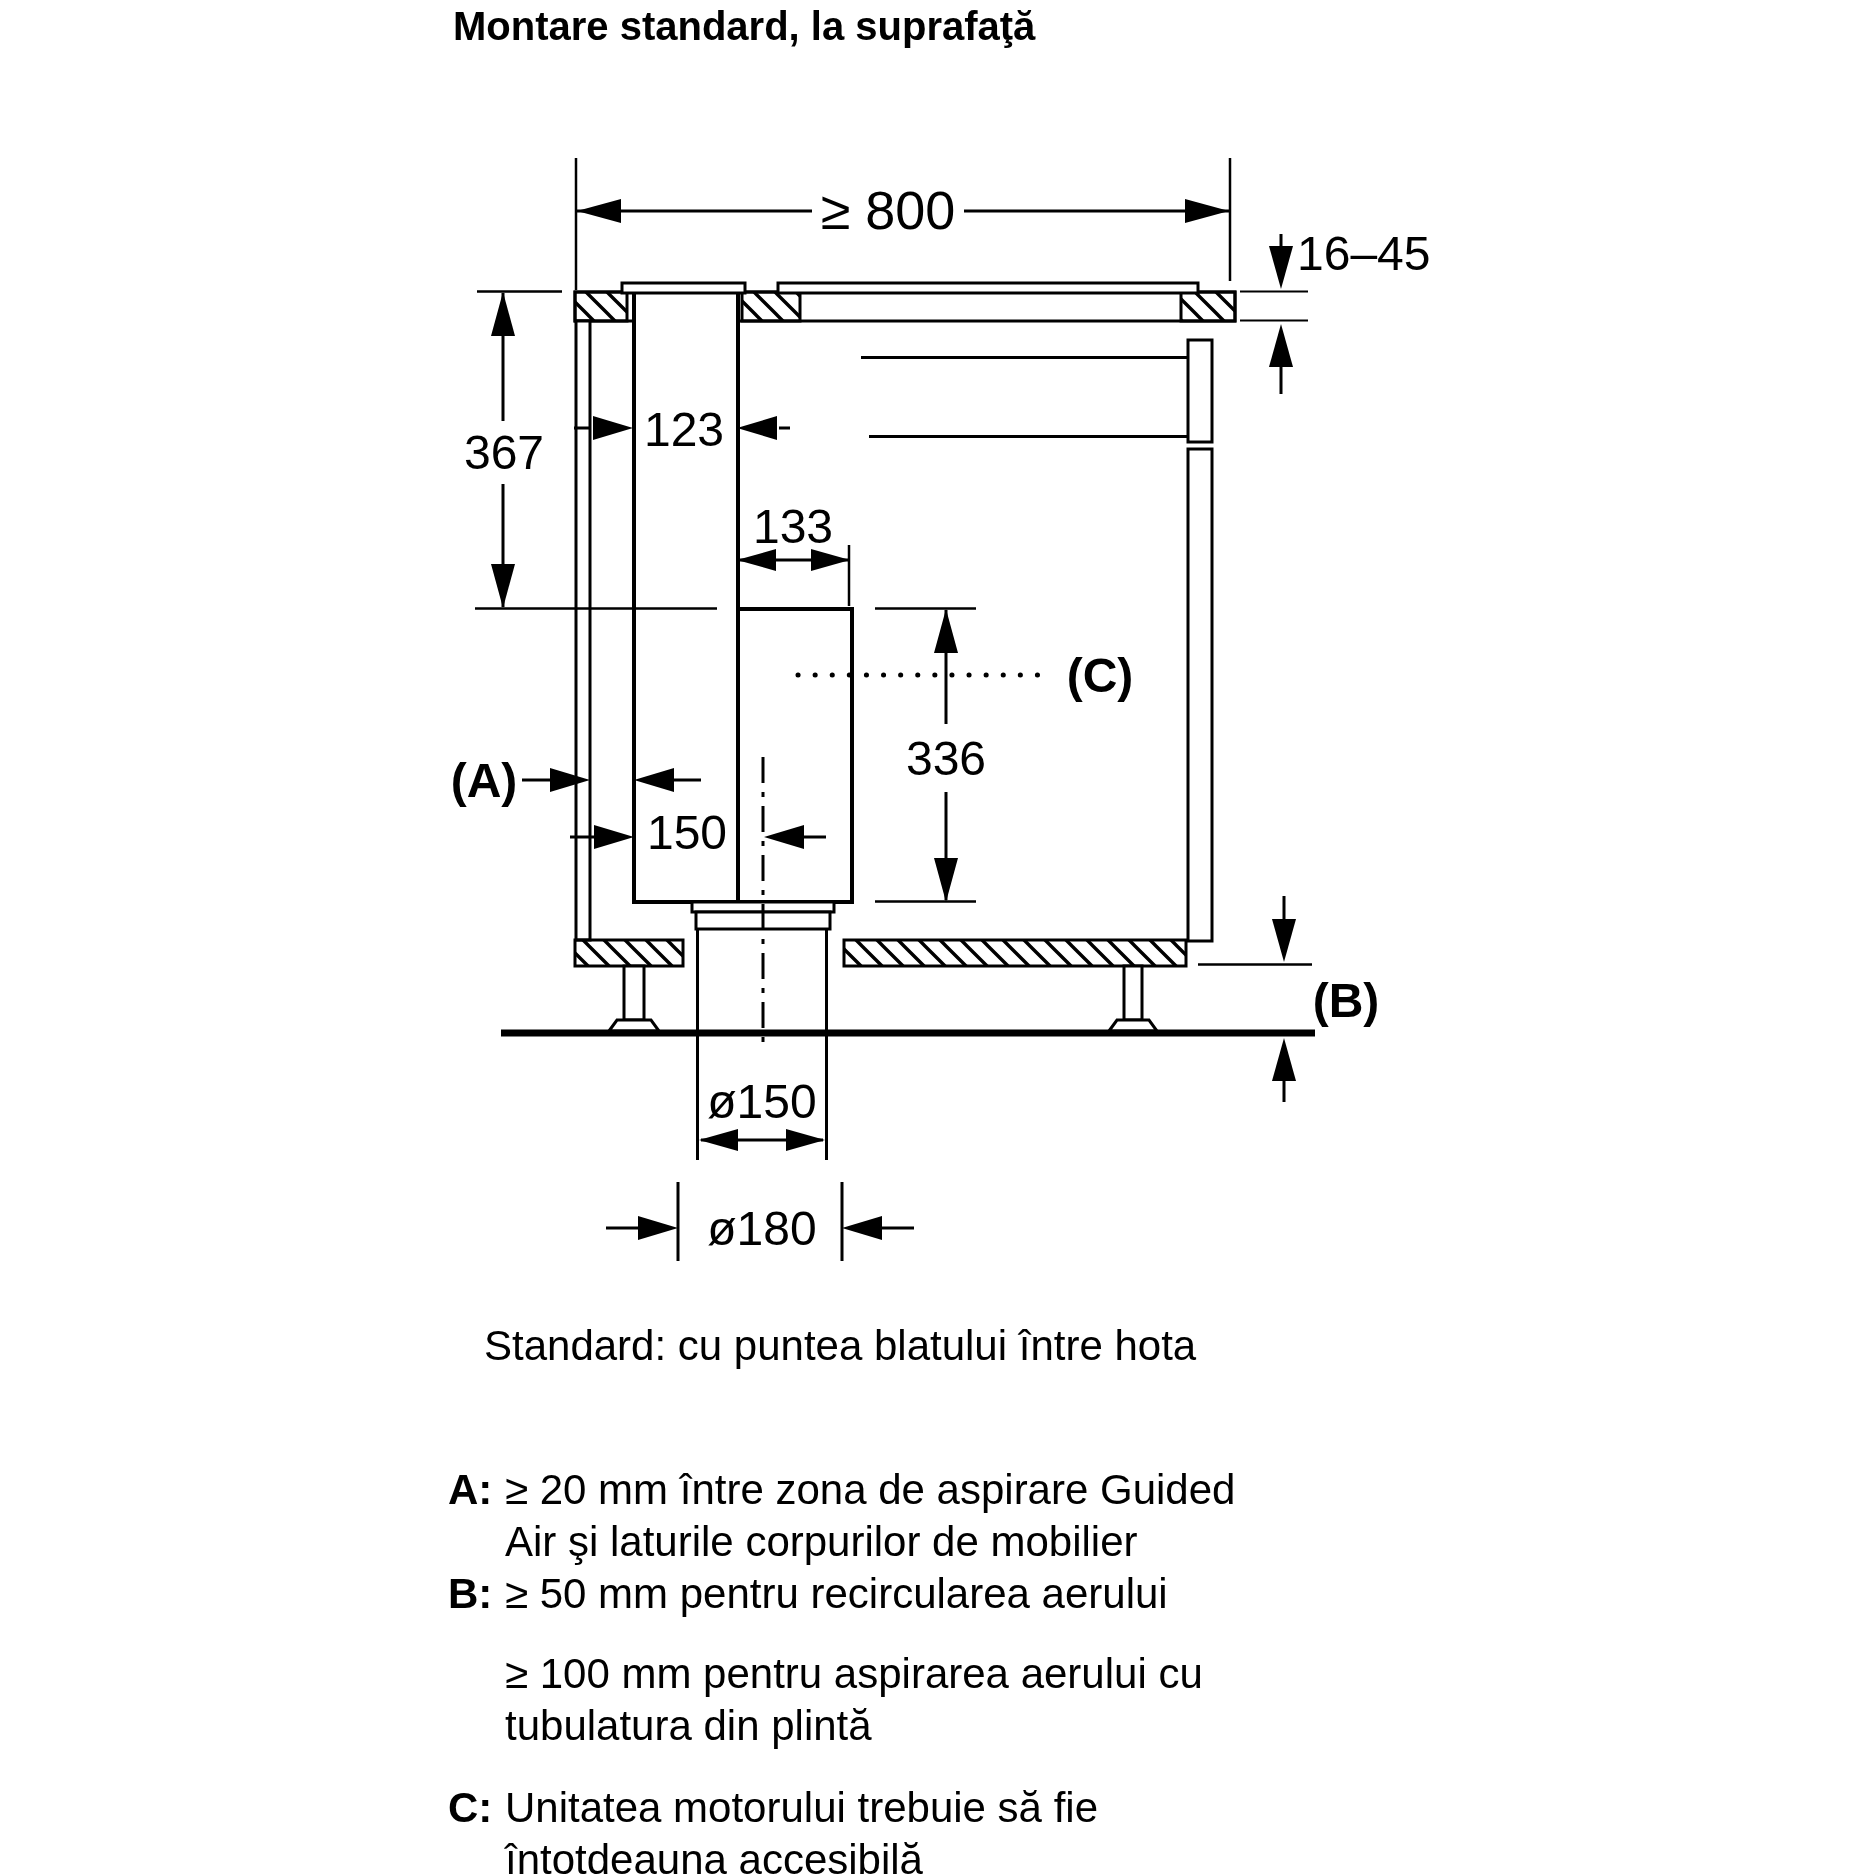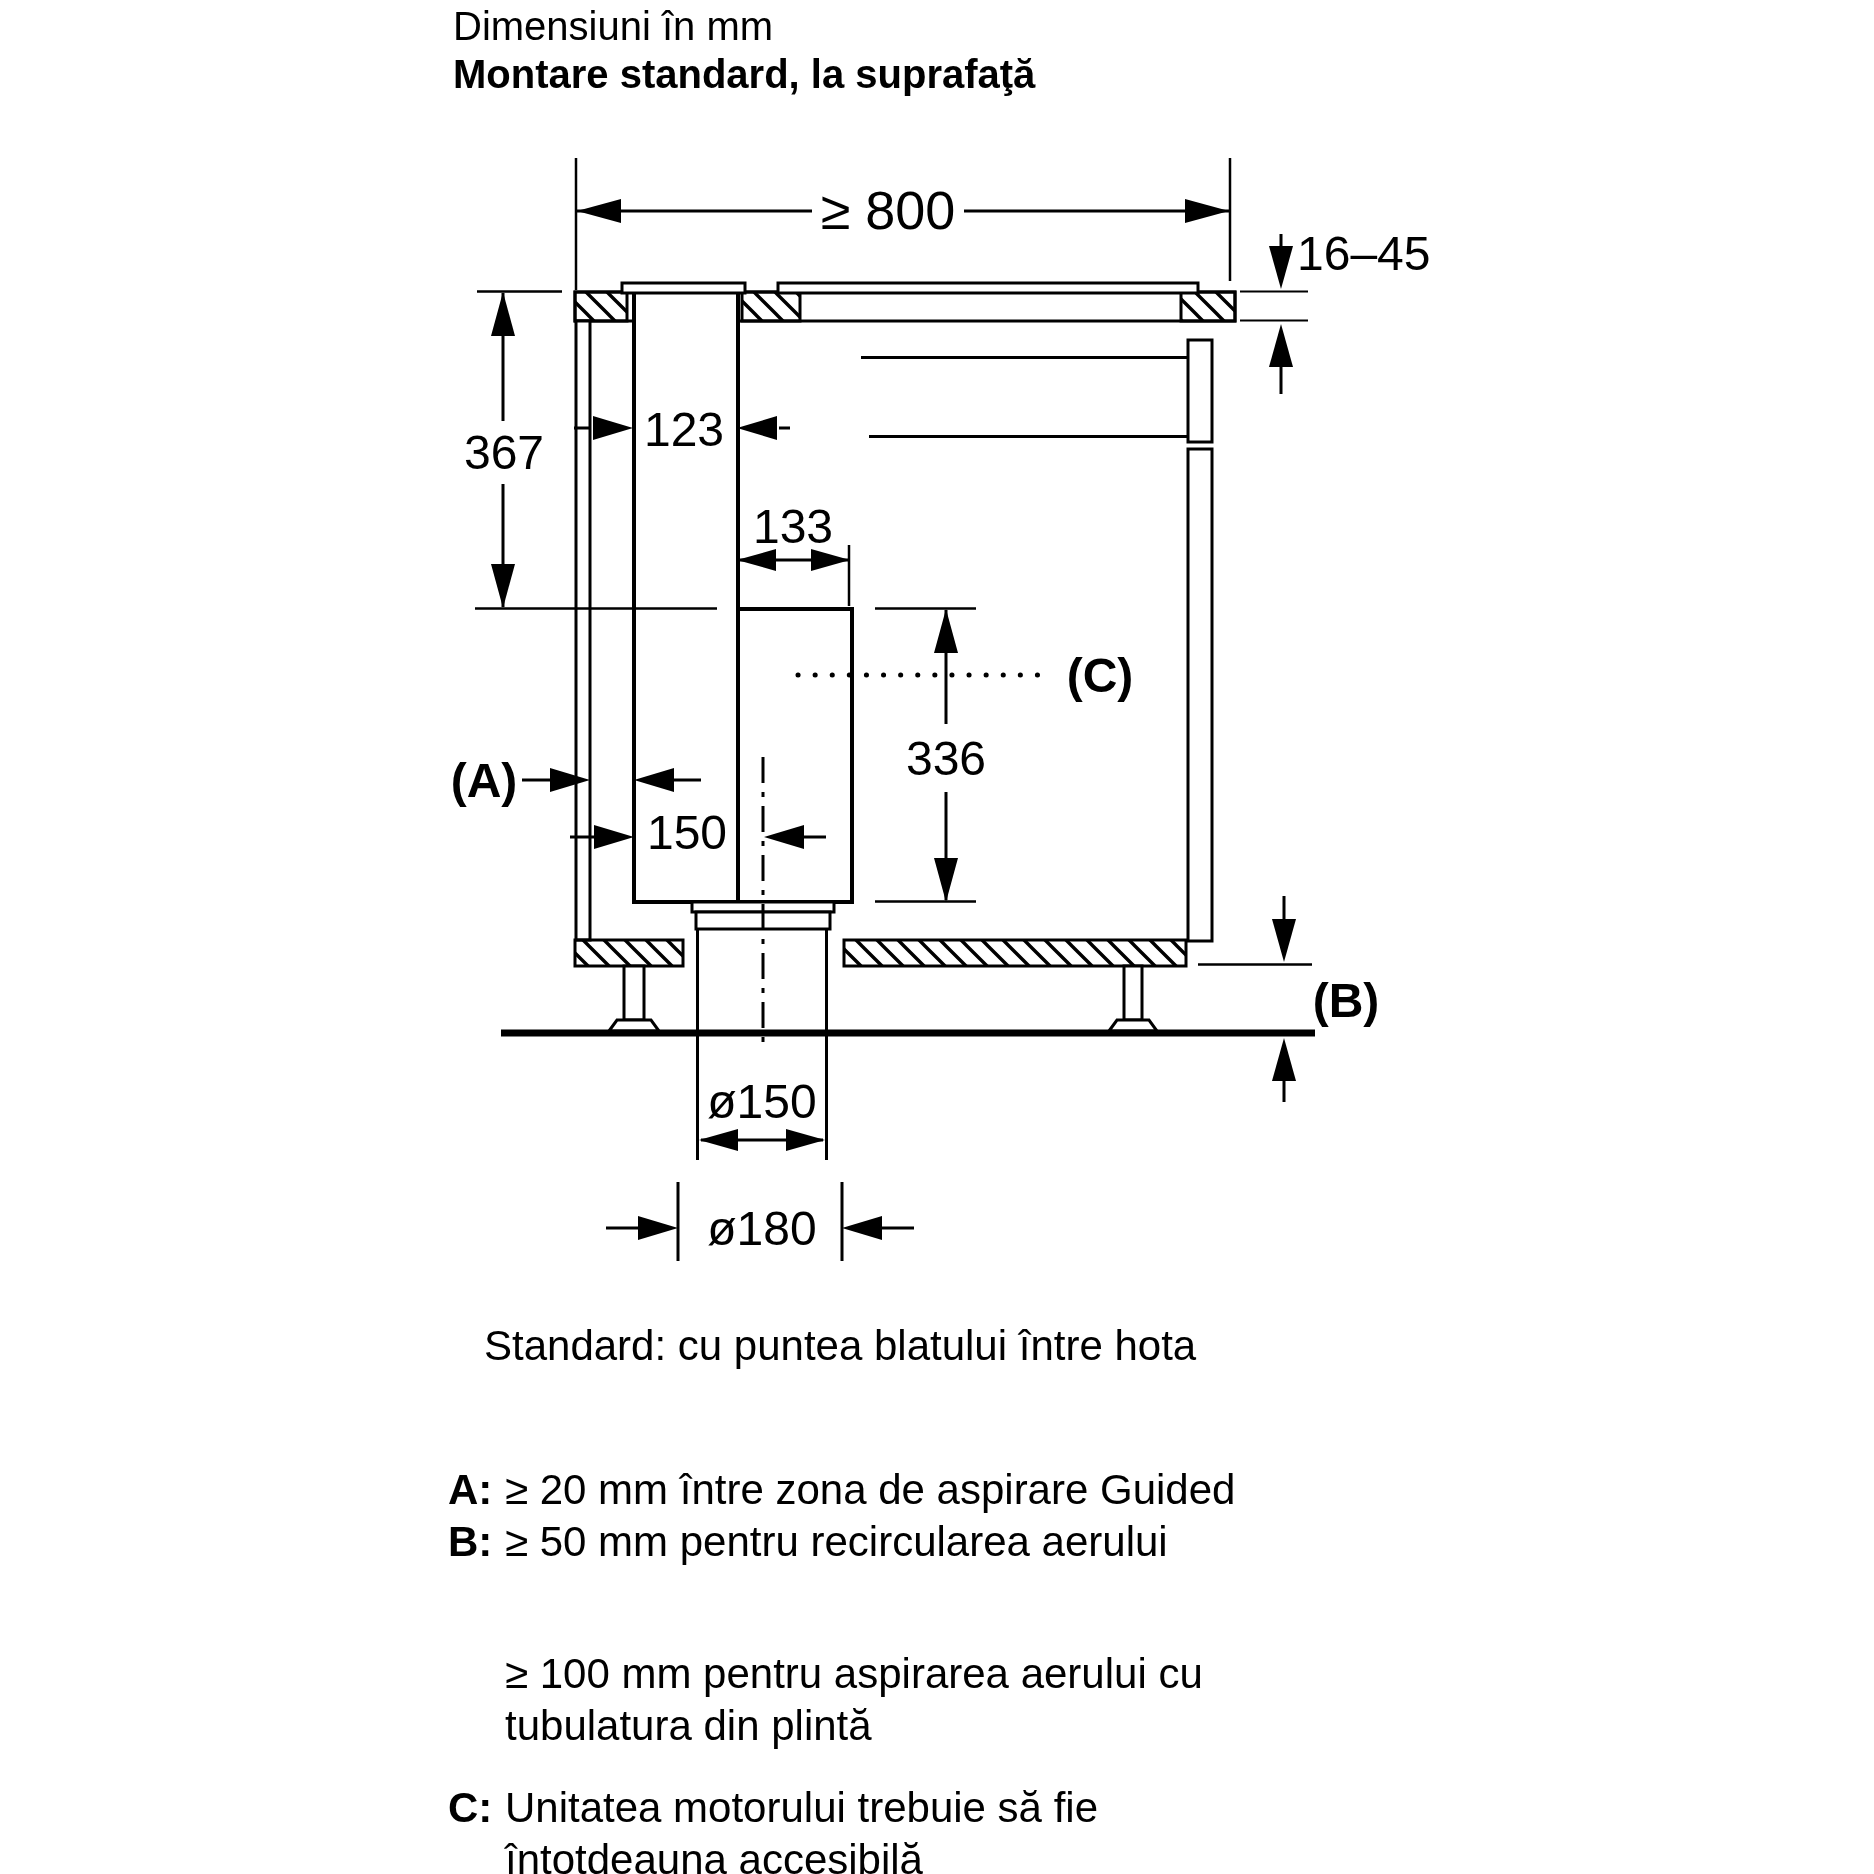--- a/index.html
+++ b/index.html
@@ -18,21 +18,20 @@
   #c-block{left:448px;top:1782px;}
   svg{position:absolute;left:0;top:0;}
   svg text{font-family:"Liberation Sans", sans-serif;fill:#000;}
 </style>
 </head>
 <body>
 
 <div class="page">
 
   <div class="title">
-    <div class="t1">Dimensiuni în mm</div>
     <div class="t2">Montare standard, la suprafaţă</div>
   </div>
 
   <svg width="1874" height="1874" viewBox="0 0 1874 1874">
     <defs>
       <pattern id="hatch" width="21" height="21" patternUnits="userSpaceOnUse">
         <path d="M-5,16 L5,26 M0,0 L21,21 M16,-5 L26,5" stroke="#000" stroke-width="3.4" fill="none"></path>
       </pattern>
     </defs>
 
@@ -149,20 +148,21 @@
     <div class="note-txt">Standard: cu puntea blatului între hota</div>
   </div>
 
   <div class="notes" id="ab-block">
     <div class="note-row">
       <span class="note-lbl">A:</span>
       <span class="note-txt">≥ 20 mm între zona de aspirare Guided</span>
     </div>
     <div class="note-row">
       <span class="note-lbl"></span>
+      <span class="note-txt">Air şi laturile corpurilor de mobilier</span>
     </div>
     <div class="note-row">
       <span class="note-lbl">B:</span>
       <span class="note-txt">≥ 50 mm pentru recircularea aerului</span>
     </div>
   </div>
 
   <div class="notes" id="extra-block">
     <div class="note-txt">≥ 100 mm pentru aspirarea aerului cu</div>
     <div class="note-txt">tubulatura din plintă</div>

